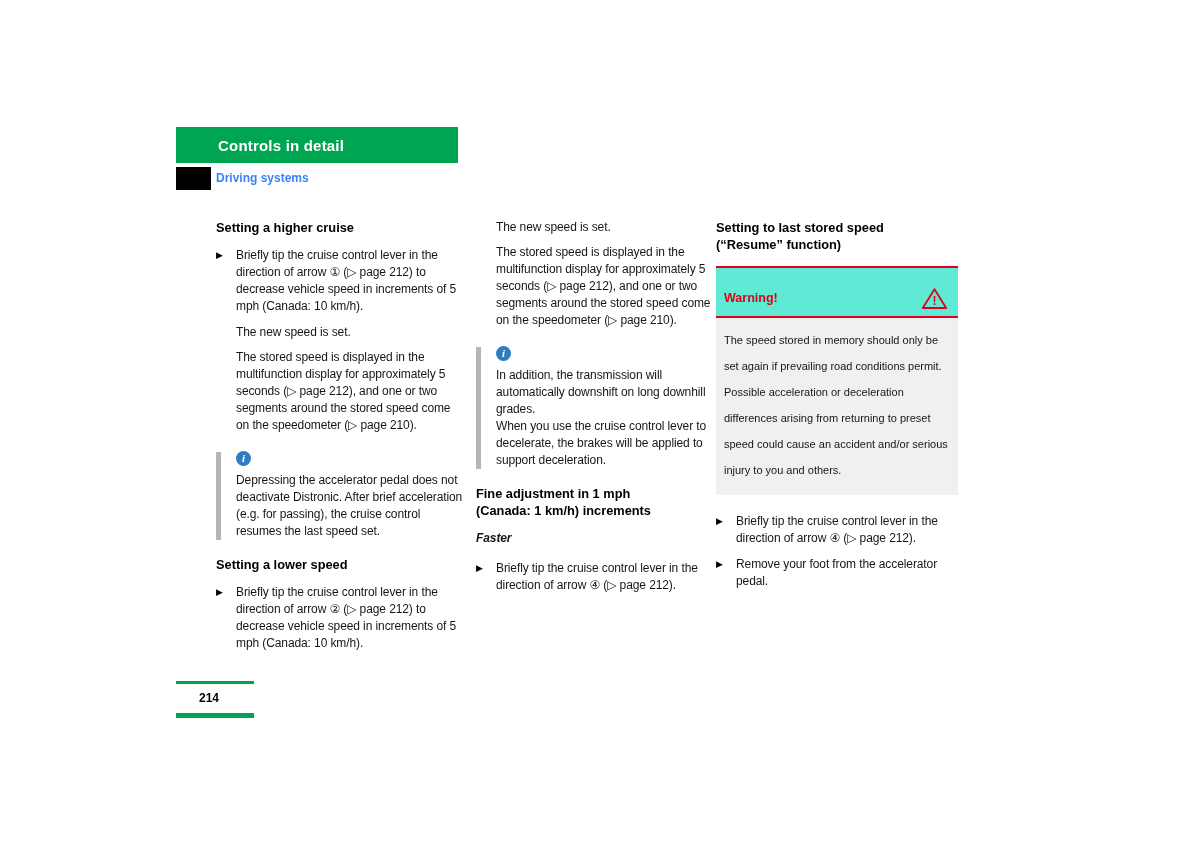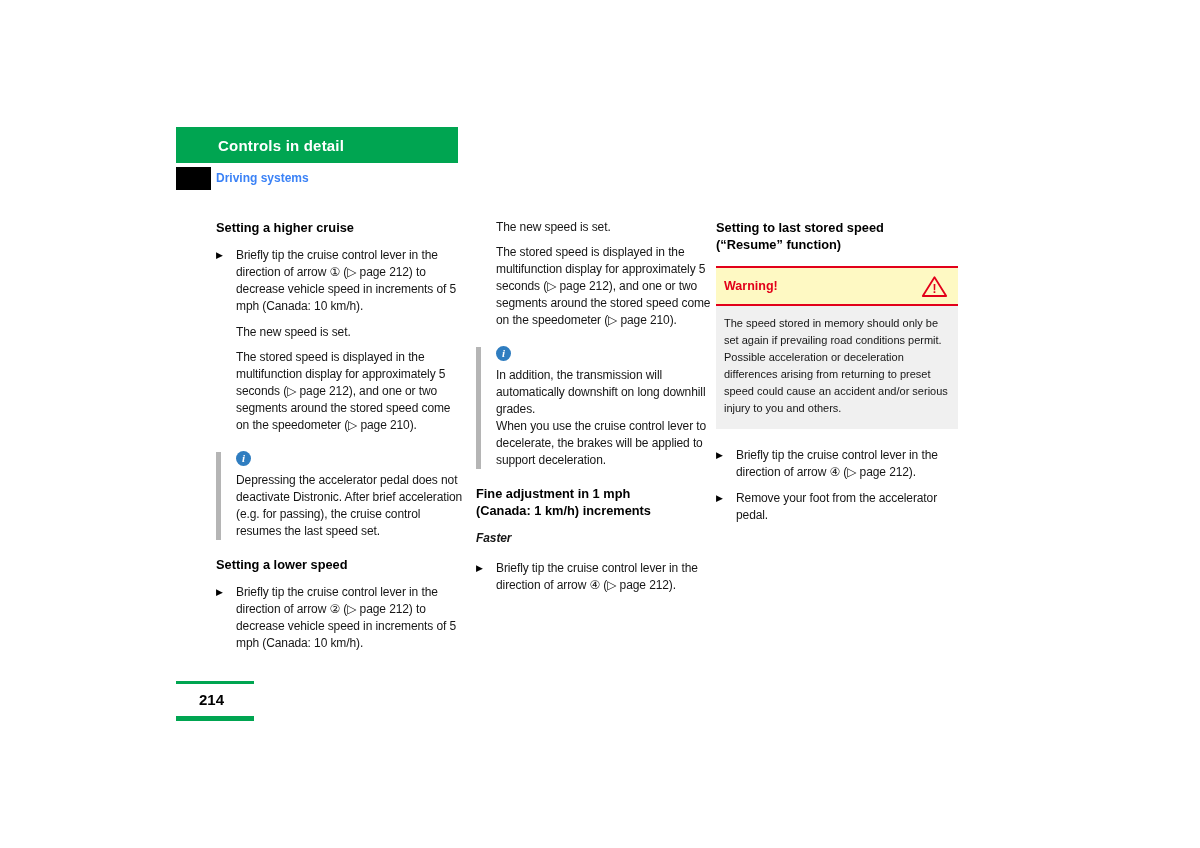--- a/index.html
+++ b/index.html
@@ -41,28 +41,28 @@
   .note .bar{position:absolute;left:0;top:2px;bottom:0;width:5px;background:var(--notebar);}
   .info-icon{display:inline-flex;width:15px;height:15px;border-radius:50%;background:var(--blue);color:#ffffff;
     align-items:center;justify-content:center;font-family:"Liberation Serif","DejaVu Serif",serif;
     font-style:italic;font-weight:bold;font-size:11px;margin-bottom:6px;}
 
   .faster{font-style:italic;font-weight:bold;margin:2px 0 13px;}
 
   
   .warning-box{border-top:2px solid var(--red);margin:13px 0 18px;}
   .warning-head{display:flex;align-items:center;justify-content:space-between;
-    padding:7px 10px 6px 8px;border-bottom:2px solid var(--red);background:#fef9c3;}
+    padding:19px 10px 6px 8px;border-bottom:2px solid var(--red);background:#5eead4;}
   .warning-title{color:var(--red);font-weight:bold;font-size:12.5px;letter-spacing:0;}
   .warning-tri{width:27px;height:23px;flex:0 0 27px;}
-  .warning-body{background:var(--warnbg);padding:9px 9px 12px 8px;font-size:11px;line-height:17px;letter-spacing:0;}
+  .warning-body{background:var(--warnbg);padding:9px 9px 12px 8px;font-size:11px;line-height:26px;letter-spacing:0;}
 
   
   .pageno{position:absolute;left:176px;top:681px;width:78px;border-top:3px solid var(--green);
-    border-bottom:5px solid var(--green);padding:7px 0 8px 23px;font-weight:bold;font-size:15px;color:#000000;background:#ffffff;}
+    border-bottom:5px solid var(--green);padding:7px 0 8px 23px;font-weight:bold;font-size:12px;color:#000000;background:#ffffff;}
 </style>
 </head>
 <body>
 
 <div class="page">
 
   <div class="header-bar">
     <span>Controls in detail</span>
   </div>
   <div class="black-tab"></div>

